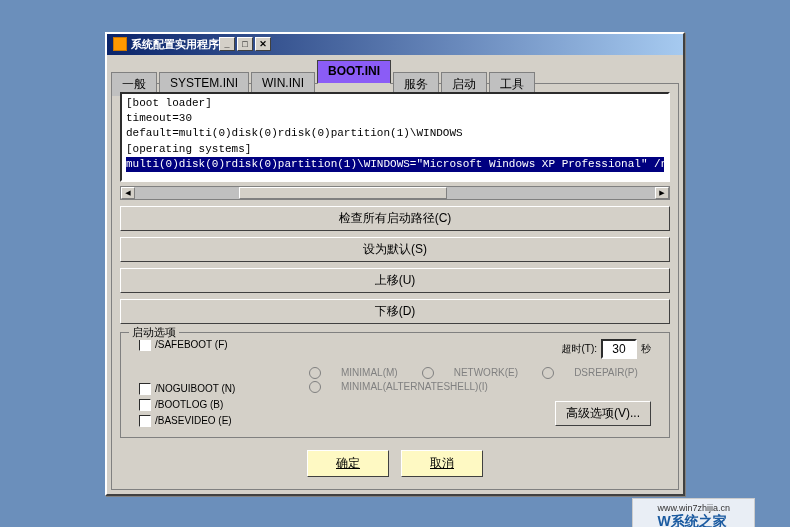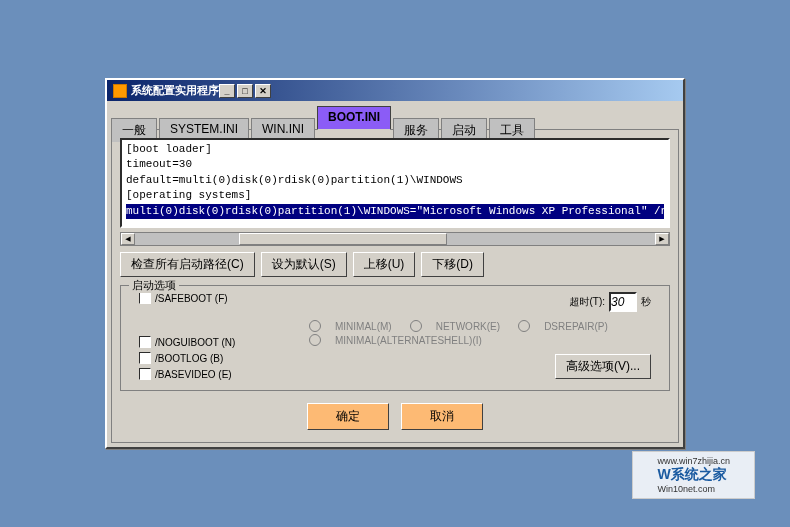--- a/index.html
+++ b/index.html
@@ -149,20 +149,21 @@
       height: 100%;
       background: #d4d0c8;
       border: 1px solid;
       border-color: #fff #808080 #808080 #fff;
       margin-left: 20%;
     }
     .btn-row {
       display: flex;
       gap: 6px;
       margin-bottom: 8px;
+      flex-direction: column;
     }
     .btn {
       background: #d4d0c8;
       border: 1px solid;
       border-color: #fff #404040 #404040 #fff;
       padding: 3px 10px;
       cursor: pointer;
       font-size: 12px;
       white-space: nowrap;
     }
@@ -206,21 +207,21 @@
       flex-shrink: 0;
     }
     .radio-group {
       display: flex;
       flex-direction: column;
       gap: 2px;
     }
     .radio-row {
       display: flex;
       align-items: center;
-      gap: 14px;
+      gap: 20px;
     }
     .radio {
       width: 12px;
       height: 12px;
       border-radius: 50%;
       border: 1px solid #808080;
       background: white;
       display: inline-block;
       flex-shrink: 0;
     }
@@ -228,46 +229,47 @@
       background: #d4d0c8;
     }
     .timeout-row {
       display: flex;
       align-items: center;
       gap: 4px;
       margin-bottom: 8px;
       justify-content: flex-end;
     }
     .timeout-input {
-      width: 28px;
+      width: 36px;
       height: 20px;
       border: 2px inset;
       border-color: #808080 #fff #fff #808080;
+      text-align: center;
       font-size: 12px;
       background: white;
-      font-style: italic;
     }
     .advanced-btn-row {
       display: flex;
       justify-content: flex-end;
       margin-top: 8px;
     }
     .bottom-buttons {
       display: flex;
       justify-content: center;
       gap: 12px;
       padding: 6px 0 4px 0;
     }
     .bottom-btn {
-      background: #fdba74;
+      background: #fef9c3;
       border: 1px solid;
       border-color: #fff #404040 #404040 #fff;
       padding: 4px 28px;
       cursor: pointer;
       font-size: 12px;
+      text-decoration: underline;
     }
     .label-text {
       font-size: 10px;
       color: #000;
     }
     .label-text.disabled {
       color: #808080;
     }
     .window-wrapper {
       position: relative;

